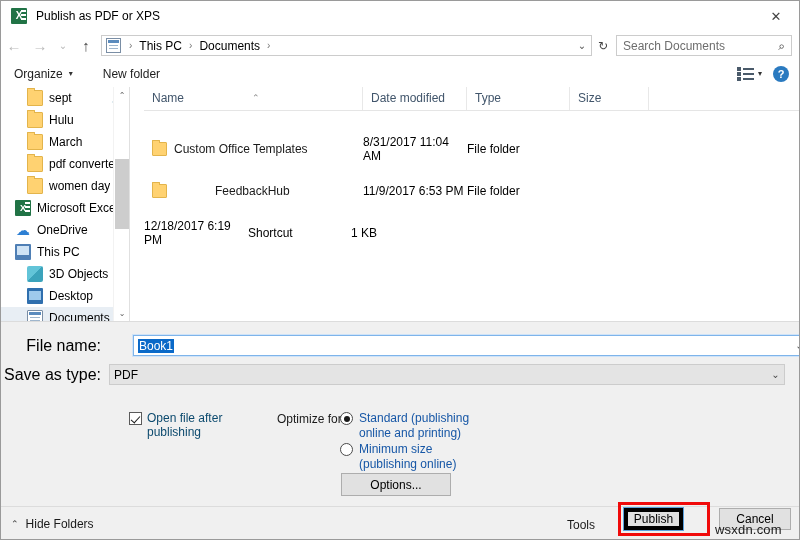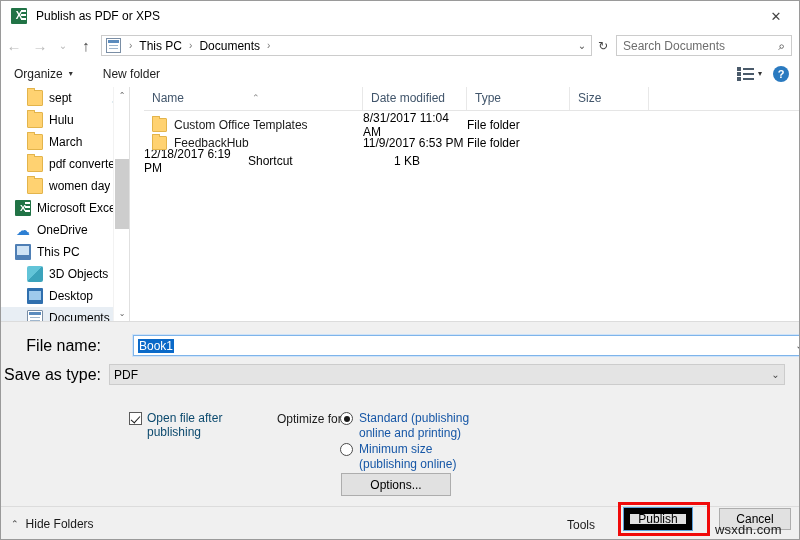--- a/index.html
+++ b/index.html
@@ -416,39 +416,40 @@
     left: 108px; top: 0px;
     color: #888;
     font-size: 9px;
   }
   .frow {
     height: 18px;
     display: flex;
     align-items: center;
     font-size: 12px;
     color: #1a1a1a;
+    margin-top: 24px;
   }
   .frow .c-name {
     display: flex; align-items: center;
     box-sizing: border-box;
     padding-left: 8px;
   }
   .frow .fic {
     width: 15px; height: 14px;
     margin-right: 7px;
     position: relative;
     flex: 0 0 15px;
   }
   .frow .c-date,
   .frow .c-type,
   .frow .c-size {
     box-sizing: border-box;
     color: #000000;
   }
-  .frow .c-size { text-align: right; padding-right: 10px; }
+  .frow .c-size { text-align: left; padding-right: 10px; }
   .shortcut-ic {
     background: #4a7fb5;
     border-radius: 1px;
   }
   .shortcut-ic::after {
     content: "";
     position: absolute;
     left: 0; bottom: -1px;
     width: 0; height: 0;
     border-left: 6px solid #ffffff;
@@ -633,22 +634,22 @@
   .publish-annot {
     position: absolute;
     left: 617px; top: 501px;
     width: 92px; height: 34px;
     border: 3px solid #f00a0a;
     box-sizing: border-box;
   }
   .btn-publish {
     position: absolute;
     left: 623px; top: 507px;
-    width: 68px; height: 22px;
-    border: 6px solid #000000;
+    width: 59px; height: 22px;
+    border: 4px solid #000000;
     outline: 1px solid #5ba0dd;
     background: #e1e1e1;
   }
   .btn-cancel {
     position: absolute;
     left: 718px; top: 507px;
     width: 72px; height: 22px;
   }
   .watermark {
     position: absolute;
@@ -794,21 +795,21 @@
           <div class="frow">
             <div class="c-name" style="width: 219px;">
               <span class="fic ic-folder"></span>
               <span>Custom Office Templates</span>
             </div>
             <div class="c-date" style="width: 104px;">8/31/2017 11:04 AM</div>
             <div class="c-type" style="width: 103px;">File folder</div>
             <div class="c-size" style="width: 79px;"></div>
           </div>
           <div class="frow">
-            <div class="c-name" style="width: 219px;">
+            <div class="c-name" style="width: 219px; gap: 41px;">
               <span class="fic ic-folder"></span>
               <span>FeedbackHub</span>
             </div>
             <div class="c-date" style="width: 104px;">11/9/2017 6:53 PM</div>
             <div class="c-type" style="width: 103px;">File folder</div>
             <div class="c-size" style="width: 79px;"></div>
           </div>
           <div class="frow">
             <div class="c-date" style="width: 104px;">12/18/2017 6:19 PM</div>
             <div class="c-type" style="width: 103px;">Shortcut</div>

